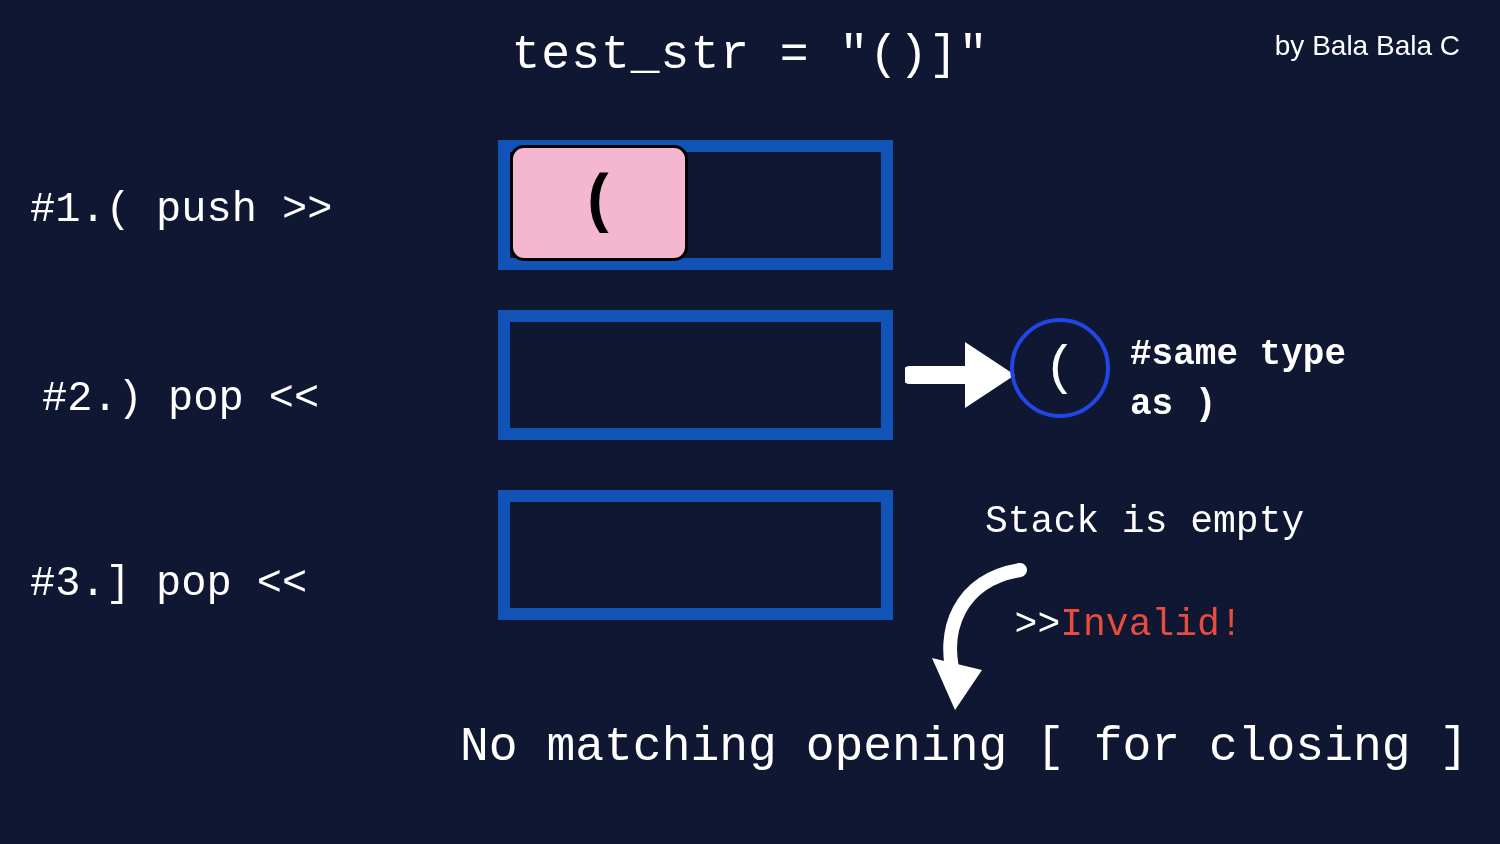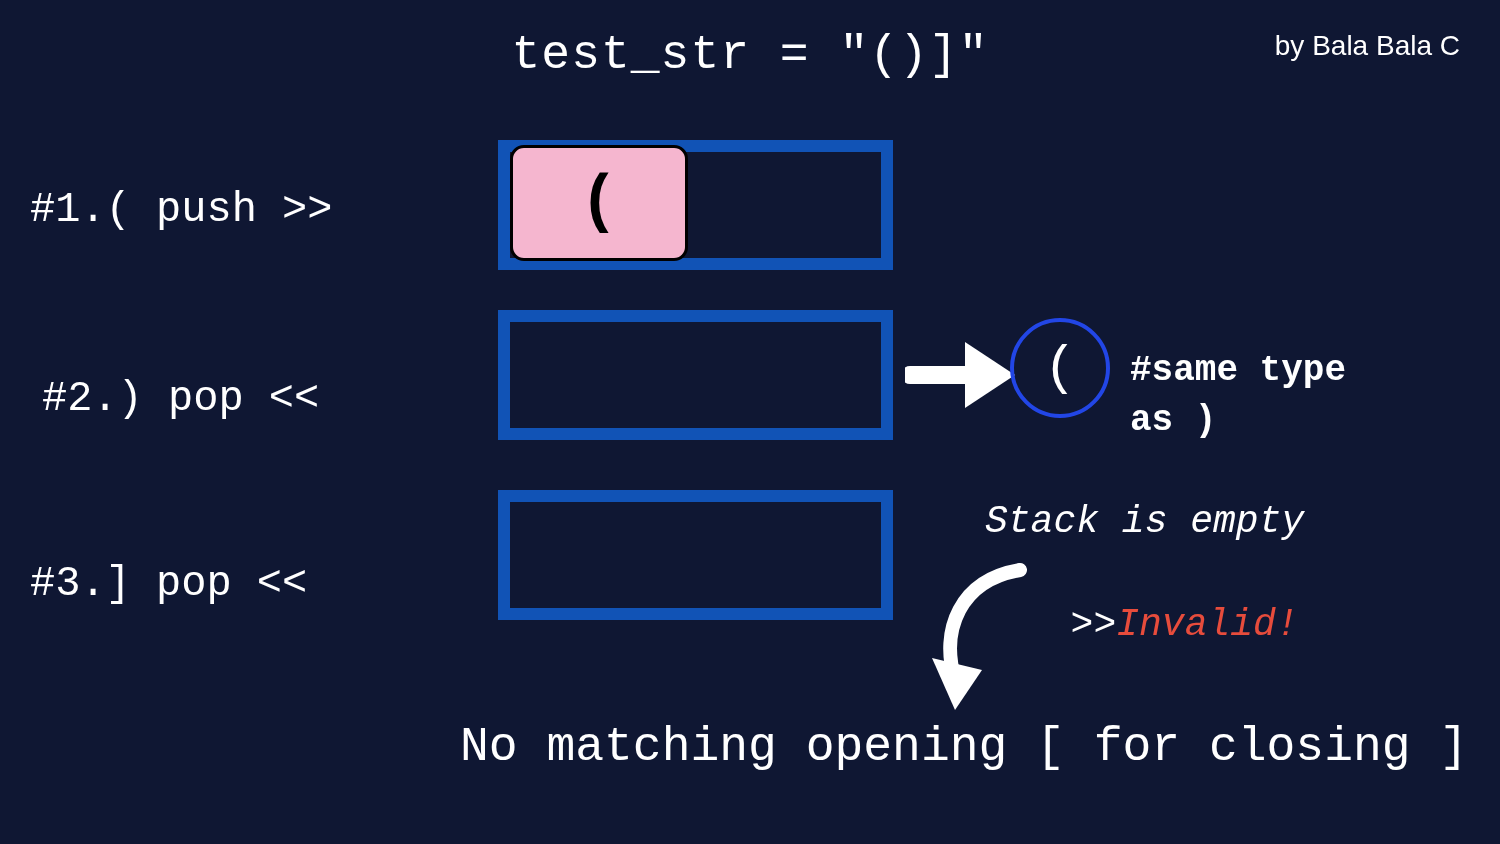--- a/index.html
+++ b/index.html
@@ -70,27 +70,25 @@
   .pop-circle span {
     color: #fff;
     font-size: 54px;
   }
   .note {
     position: absolute;
     font-size: 36px;
     font-weight: 600;
     line-height: 1.4;
     white-space: pre;
-    margin-top: 16px;
   }
   .status-line {
     position: absolute;
     font-size: 38px;
     white-space: pre;
-    font-style: italic;
   }
   .invalid { color: #e74c3c; }
   .bottom-msg {
     position: absolute;
     font-size: 48px;
     white-space: pre;
   }
   .arrow-right {
     position: absolute;
   }
@@ -122,21 +120,21 @@
 <div class="pop-circle" style="top:318px; left:1010px;">
   <span>(</span>
 </div>
 <div class="note" style="top:330px; left:1130px;">#same type
 as )</div>
 
 <div class="step-label" style="top:560px; left:30px;">#3.] pop &lt;&lt;</div>
 <div class="stack-box" style="top:490px; left:498px;"></div>
 
 <div class="status-line" style="top:500px; left:985px;">Stack is empty</div>
-<div class="status-line" style="top:560px; left:1025px;text-align:center;">
+<div class="status-line" style="top:560px; left:969px;text-align:center;">
   <span>&gt;&gt;</span><span class="invalid">Invalid!</span>
 </div>
 
 <svg class="arrow-curved" style="top:560px; left:920px;" width="120" height="160" viewBox="0 0 120 160">
   <path d="M100 10 C 40 20, 20 70, 35 120" stroke="#fff" stroke-width="14" stroke-linecap="round" fill="none"></path>
   <path d="M12 98 L35 150 L62 110 Z" fill="#fff"></path>
 </svg>
 
 <div class="bottom-msg" style="top:720px; left:460px;">No matching opening [ for closing ]</div>
 

